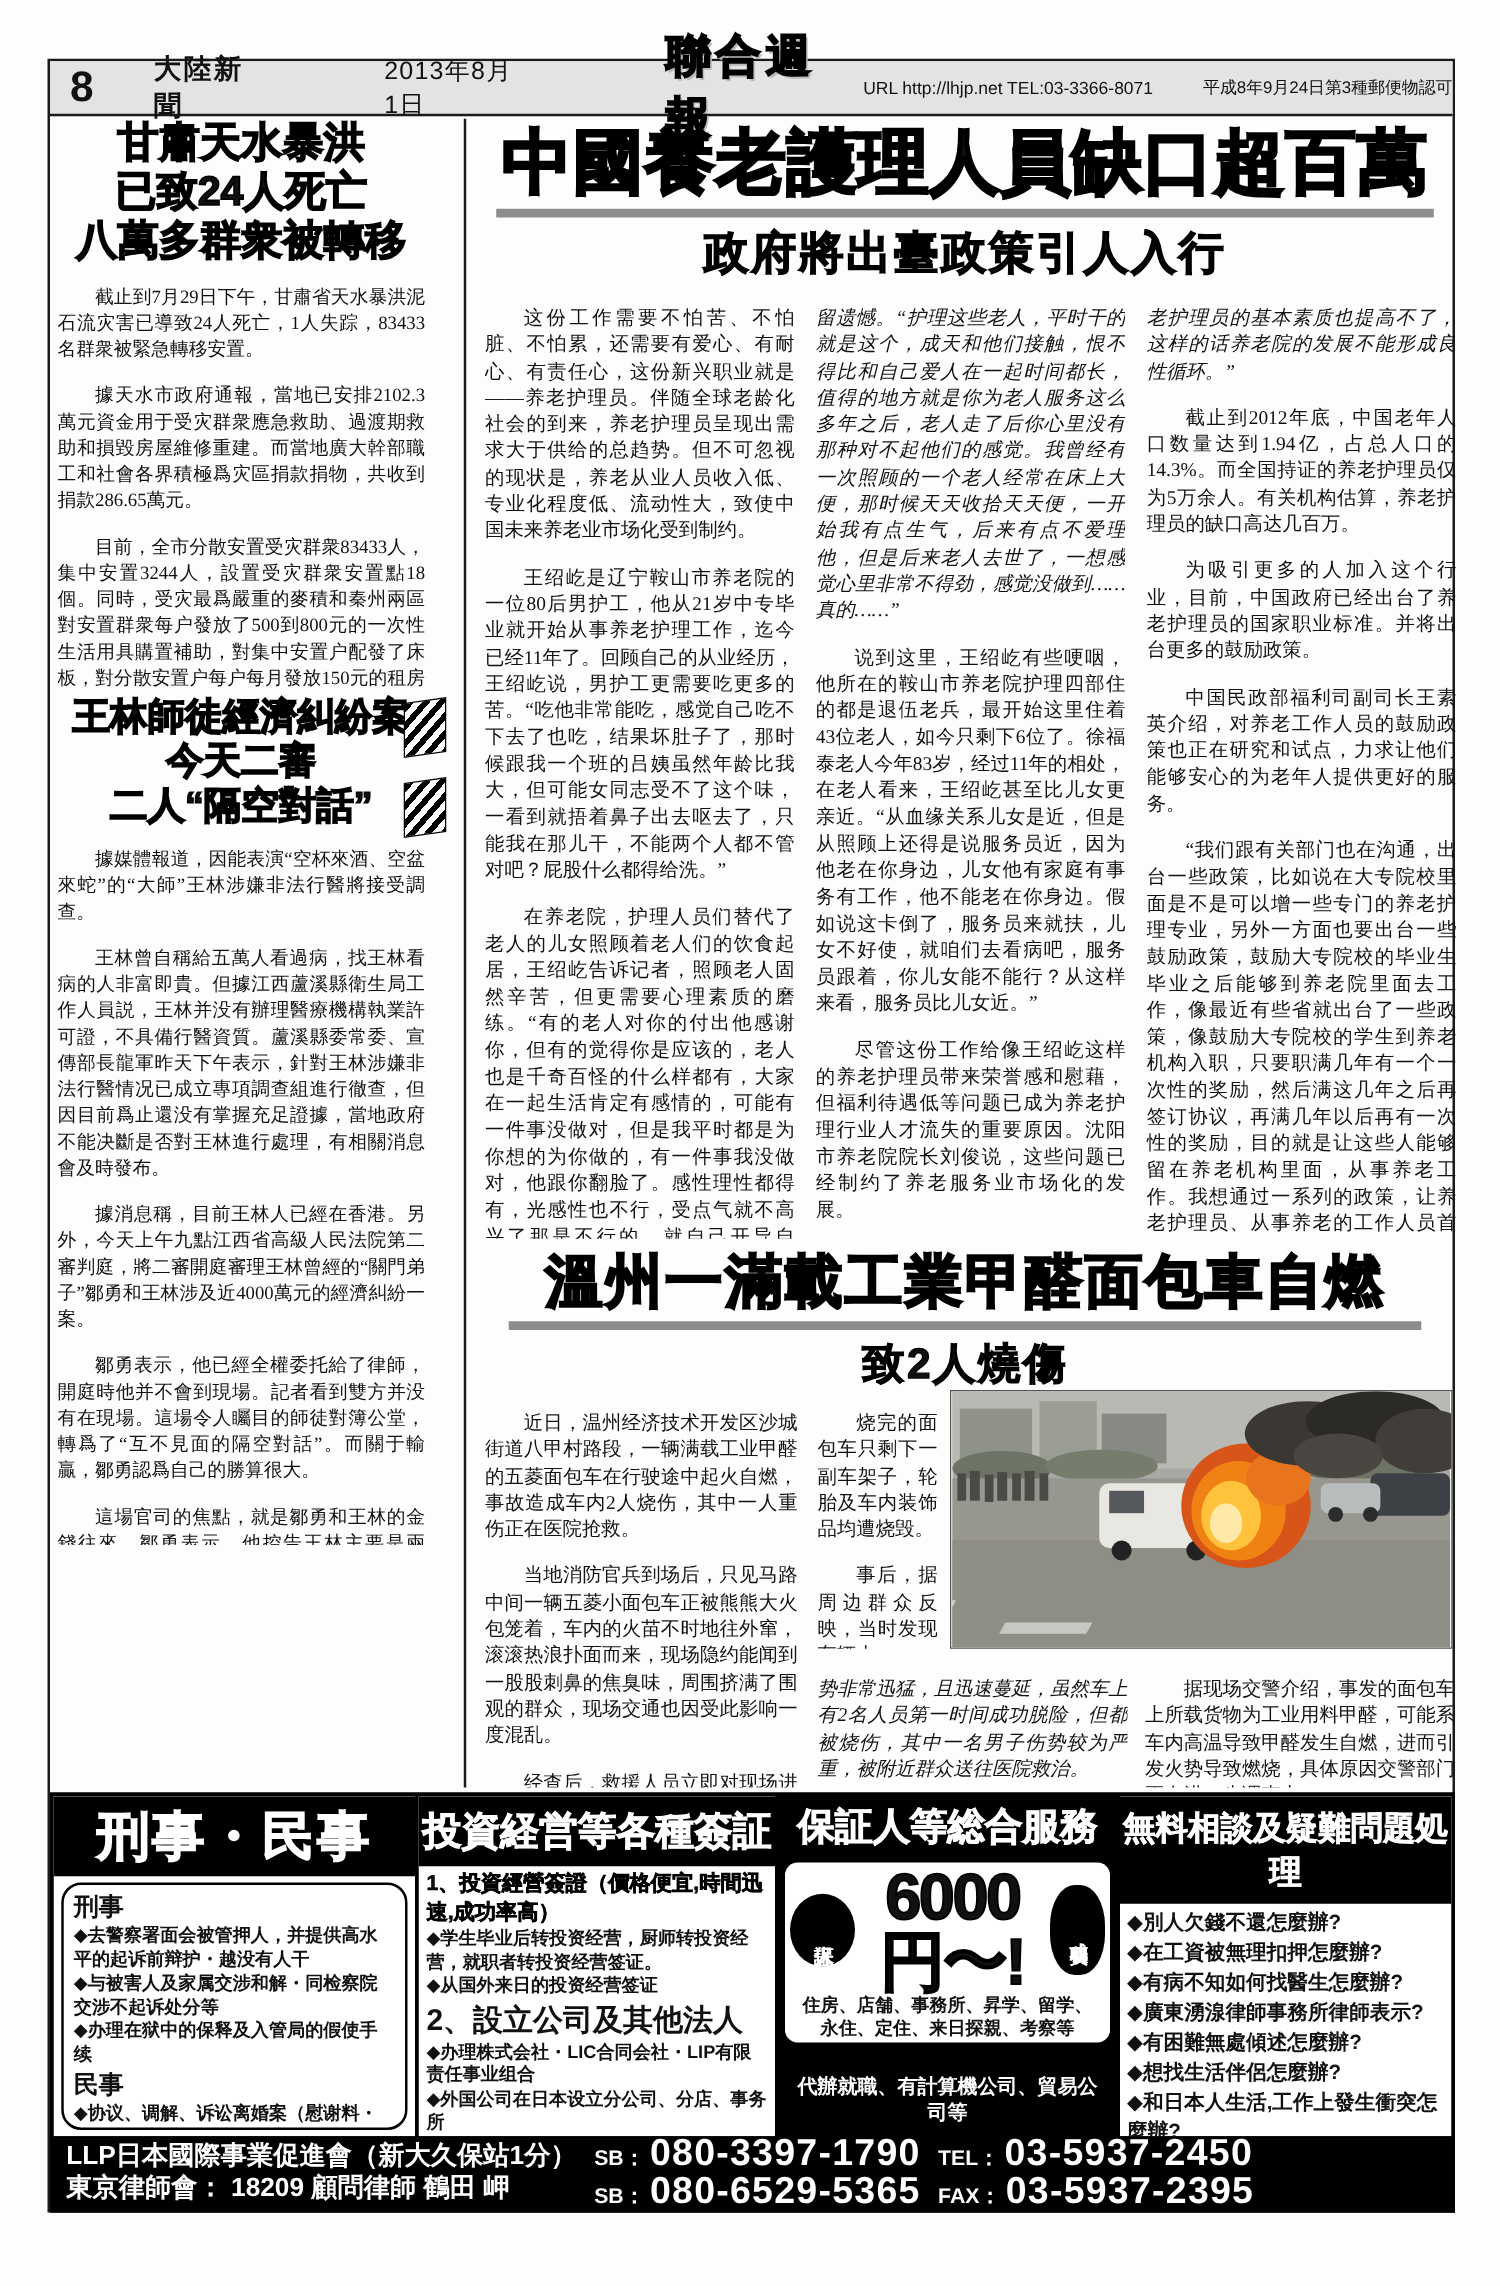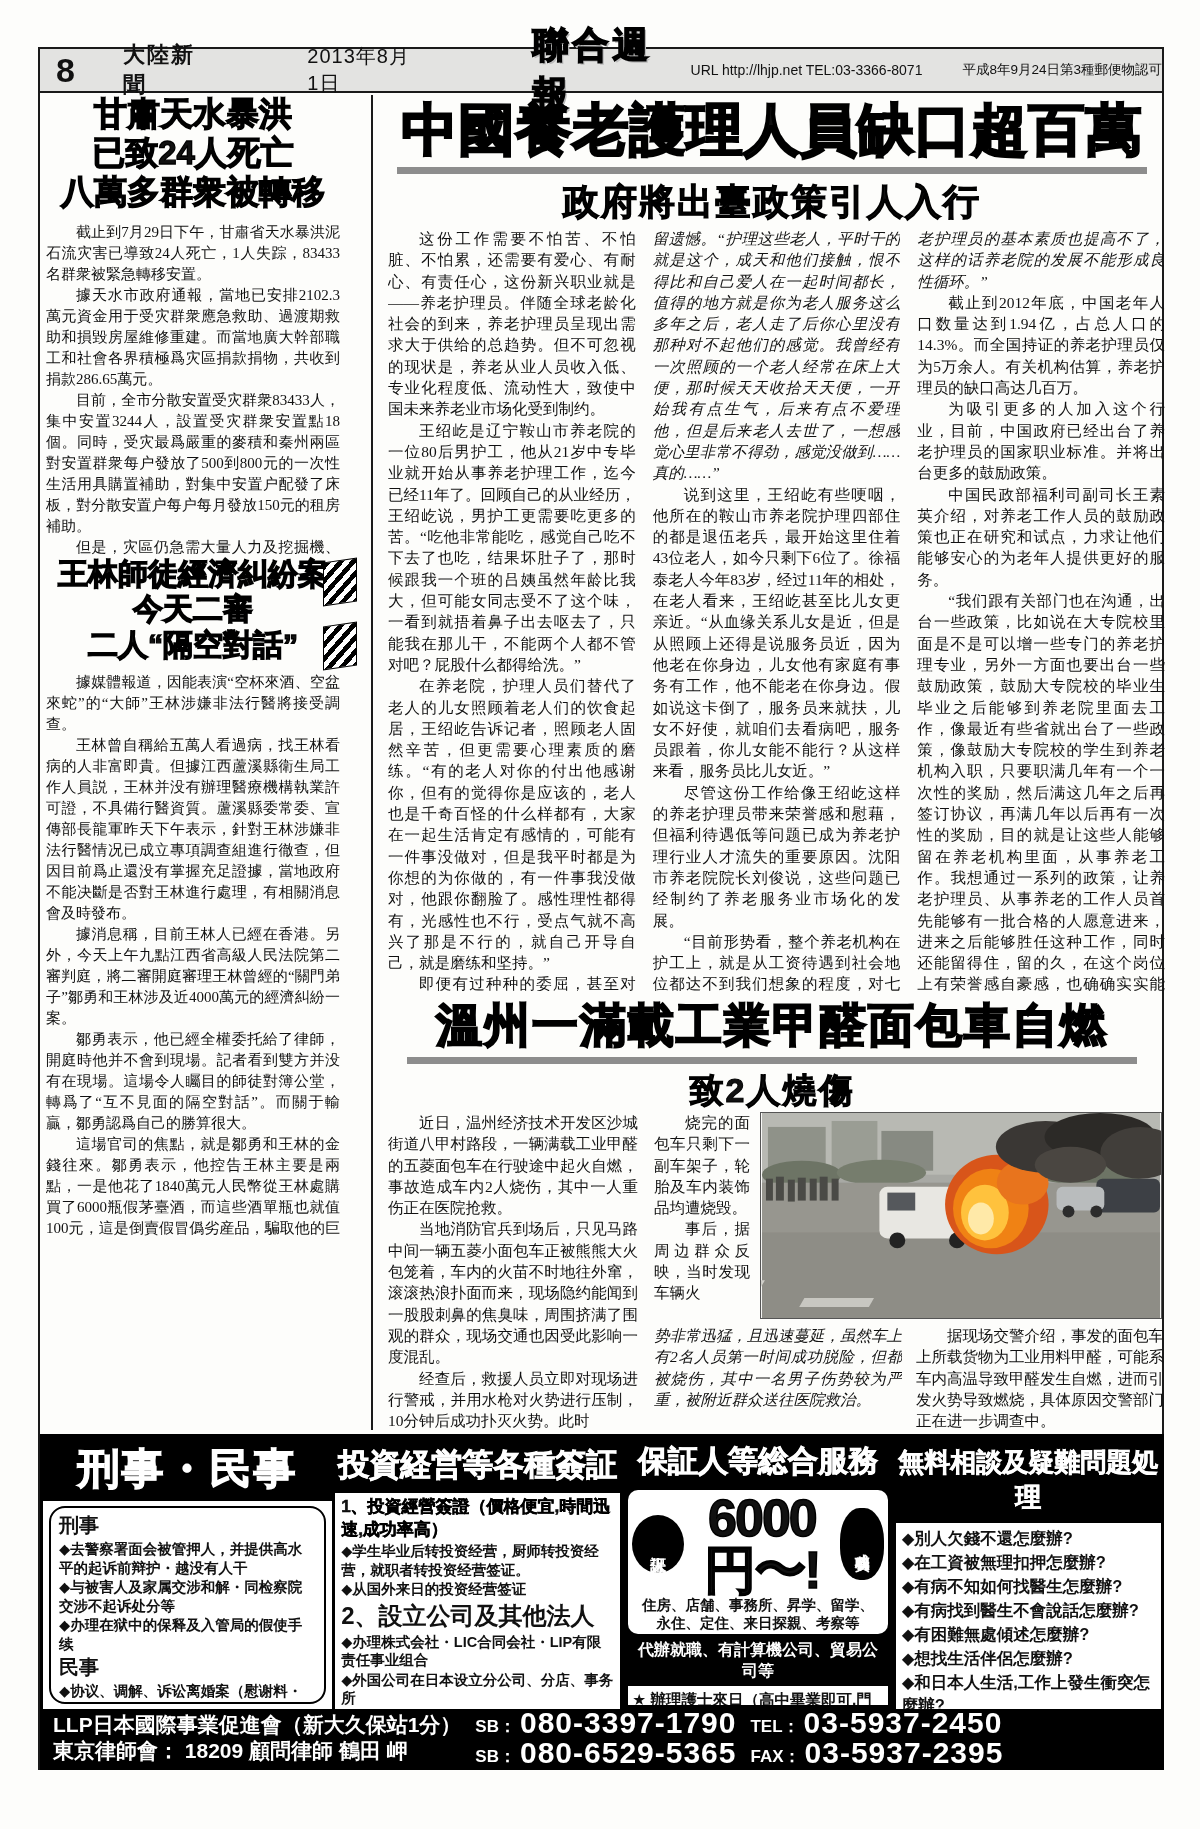--- a/index.html
+++ b/index.html
@@ -9,21 +9,21 @@
   .frame { left:38px; top:47px; width:1126px; height:1723px; border:2px solid #1a1a1a; }
   
   .masthead-band { left:40px; top:49px; width:1122px; height:44px; background:#e3e3e1; border-bottom:2px solid #1a1a1a; display:flex; align-items:center; font-family:"Liberation Sans","DejaVu Sans",sans-serif; }
   .page-num { font-size:34px; font-weight:900; margin:0 0 0 16px; }
   .section-name { font-size:22px; font-weight:700; margin-left:48px; letter-spacing:2px; }
   .issue-date { font-size:20px; margin-left:110px; letter-spacing:1px; }
   .paper-logo { font-size:36px; font-weight:900; margin-left:120px; letter-spacing:4px; -webkit-text-stroke:1.6px #000; text-shadow:2px 2px 0 #bbb; }
   .url-tel { font-size:14px; margin-left:34px; white-space:nowrap; }
   .permit { font-size:13.5px; margin-left:40px; white-space:nowrap; }
   
-  .btxt p { font-size:15px; line-height:21px; text-align:justify; text-indent:2em; }
+  .btxt p { font-size:15px; line-height:21px; text-align:justify; text-indent:2em;margin-top:16px; }
   .contfirst p:first-child { text-indent:0;font-style:italic; }
   
   .lh { text-align:center; font-family:"Liberation Sans","DejaVu Sans",sans-serif; font-weight:900; -webkit-text-stroke:1.3px #000; }
   .lh div { line-height:1.18; }
   .vrule { width:2px; background:#1a1a1a; }
   
   .vbadge { left:318px; top:560px; width:44px; height:200px; display:flex; flex-direction:column; align-items:center; }
   .stripes { width:34px; height:44px; background:repeating-linear-gradient(135deg,#000 0 5px,#fff 5px 10px); border:1px solid #000; transform:skewY(-8deg); }
   .vtext { writing-mode:vertical-rl; font-size:27px; font-weight:900; font-family:"Liberation Sans","DejaVu Sans",sans-serif; letter-spacing:3px; margin:4px 0; }
   
@@ -59,21 +59,21 @@
   .ad2 .body { padding:2px 6px; overflow:hidden; }
   .numh1 { font-size:17px; font-weight:900; -webkit-text-stroke:0.5px #000; }
   .numh2 { font-size:24px; font-weight:900; }
   .numh3 { font-size:19px; font-weight:900; }
   .ad3 .inner { background:#fff; margin:4px 5px 2px; border-radius:10px; padding:2px 4px; text-align:center; position:relative; }
   .pricewrap { display:flex; align-items:center; justify-content:space-between; }
   .cbadge { background:#000; color:#fff; border-radius:50%; width:52px; height:58px; display:flex; align-items:center; justify-content:center; writing-mode:vertical-rl; font-size:16px; font-weight:900; line-height:1; }
   .obadge { background:#000; color:#fff; border-radius:45%; width:44px; height:72px; display:flex; align-items:center; justify-content:center; writing-mode:vertical-rl; font-size:15px; font-weight:900; letter-spacing:1px; }
   .bigprice { font-size:52px; font-weight:900; letter-spacing:-2px; -webkit-text-stroke:1.5px #000; line-height:1; }
   .smline { font-size:14.5px; font-weight:700; line-height:1.25; }
-  .blackbar { background:#000; color:#fff; font-size:16px; font-weight:800; padding:3px 2px; margin:1px 5px; text-align:center; }
+  .blackbar { background:#000; color:#fff; font-size:16px; font-weight:800; padding:3px 2px; margin:20px 5px; text-align:center; }
   .starlist { background:#fff; margin:0 5px 4px; padding:2px 4px; flex:1; overflow:hidden; }
   .starlist p { font-size:15.5px; font-weight:900; line-height:1.5; text-align:left; }
   .ad4 .adli { padding:4px 6px; }
   .ad4 .adli p { font-size:16.5px; font-weight:900; line-height:1.45; margin:0; }
   .adfooter { height:58px; background:#000; color:#fff; display:flex; align-items:center; padding:2px 10px; gap:14px; }
   .adf-left div { font-size:21px; font-weight:900; line-height:1.25; white-space:nowrap; }
   .adf-nums { display:flex; flex-direction:column; }
   .numline { display:flex; align-items:flex-end; }
   .numlbl { font-size:17px; font-weight:800; margin-right:4px; }
   .numval { font-size:30px; font-weight:900; letter-spacing:1px; line-height:1; }
@@ -290,21 +290,21 @@
             <p>★ 辦理護士來日（高中畢業即可,門檻低）</p>
           </div>
       </div>
 
       <div class="adcol ad4">
         <div class="adtitle">無料相談及疑難問題処理</div>
         <div class="adli">
             <p>◆別人欠錢不還怎麼辦?</p>
             <p>◆在工資被無理扣押怎麼辦?</p>
             <p>◆有病不知如何找醫生怎麼辦?</p>
-            <p>◆有病找到醫生不會說話怎麼辦?</p>
+            <p>◆廣東湧湶律師事務所律師表示?</p>
             <p>◆有困難無處傾述怎麼辦?</p>
             <p>◆想找生活伴侶怎麼辦?</p>
             <p>◆和日本人生活,工作上發生衝突怎麼辦?</p>
           </div>
       </div>
     </div>
 
     <div class="adfooter">
       <div class="adf-left">
         <div>LLP日本國際事業促進會（新大久保站1分）</div>

